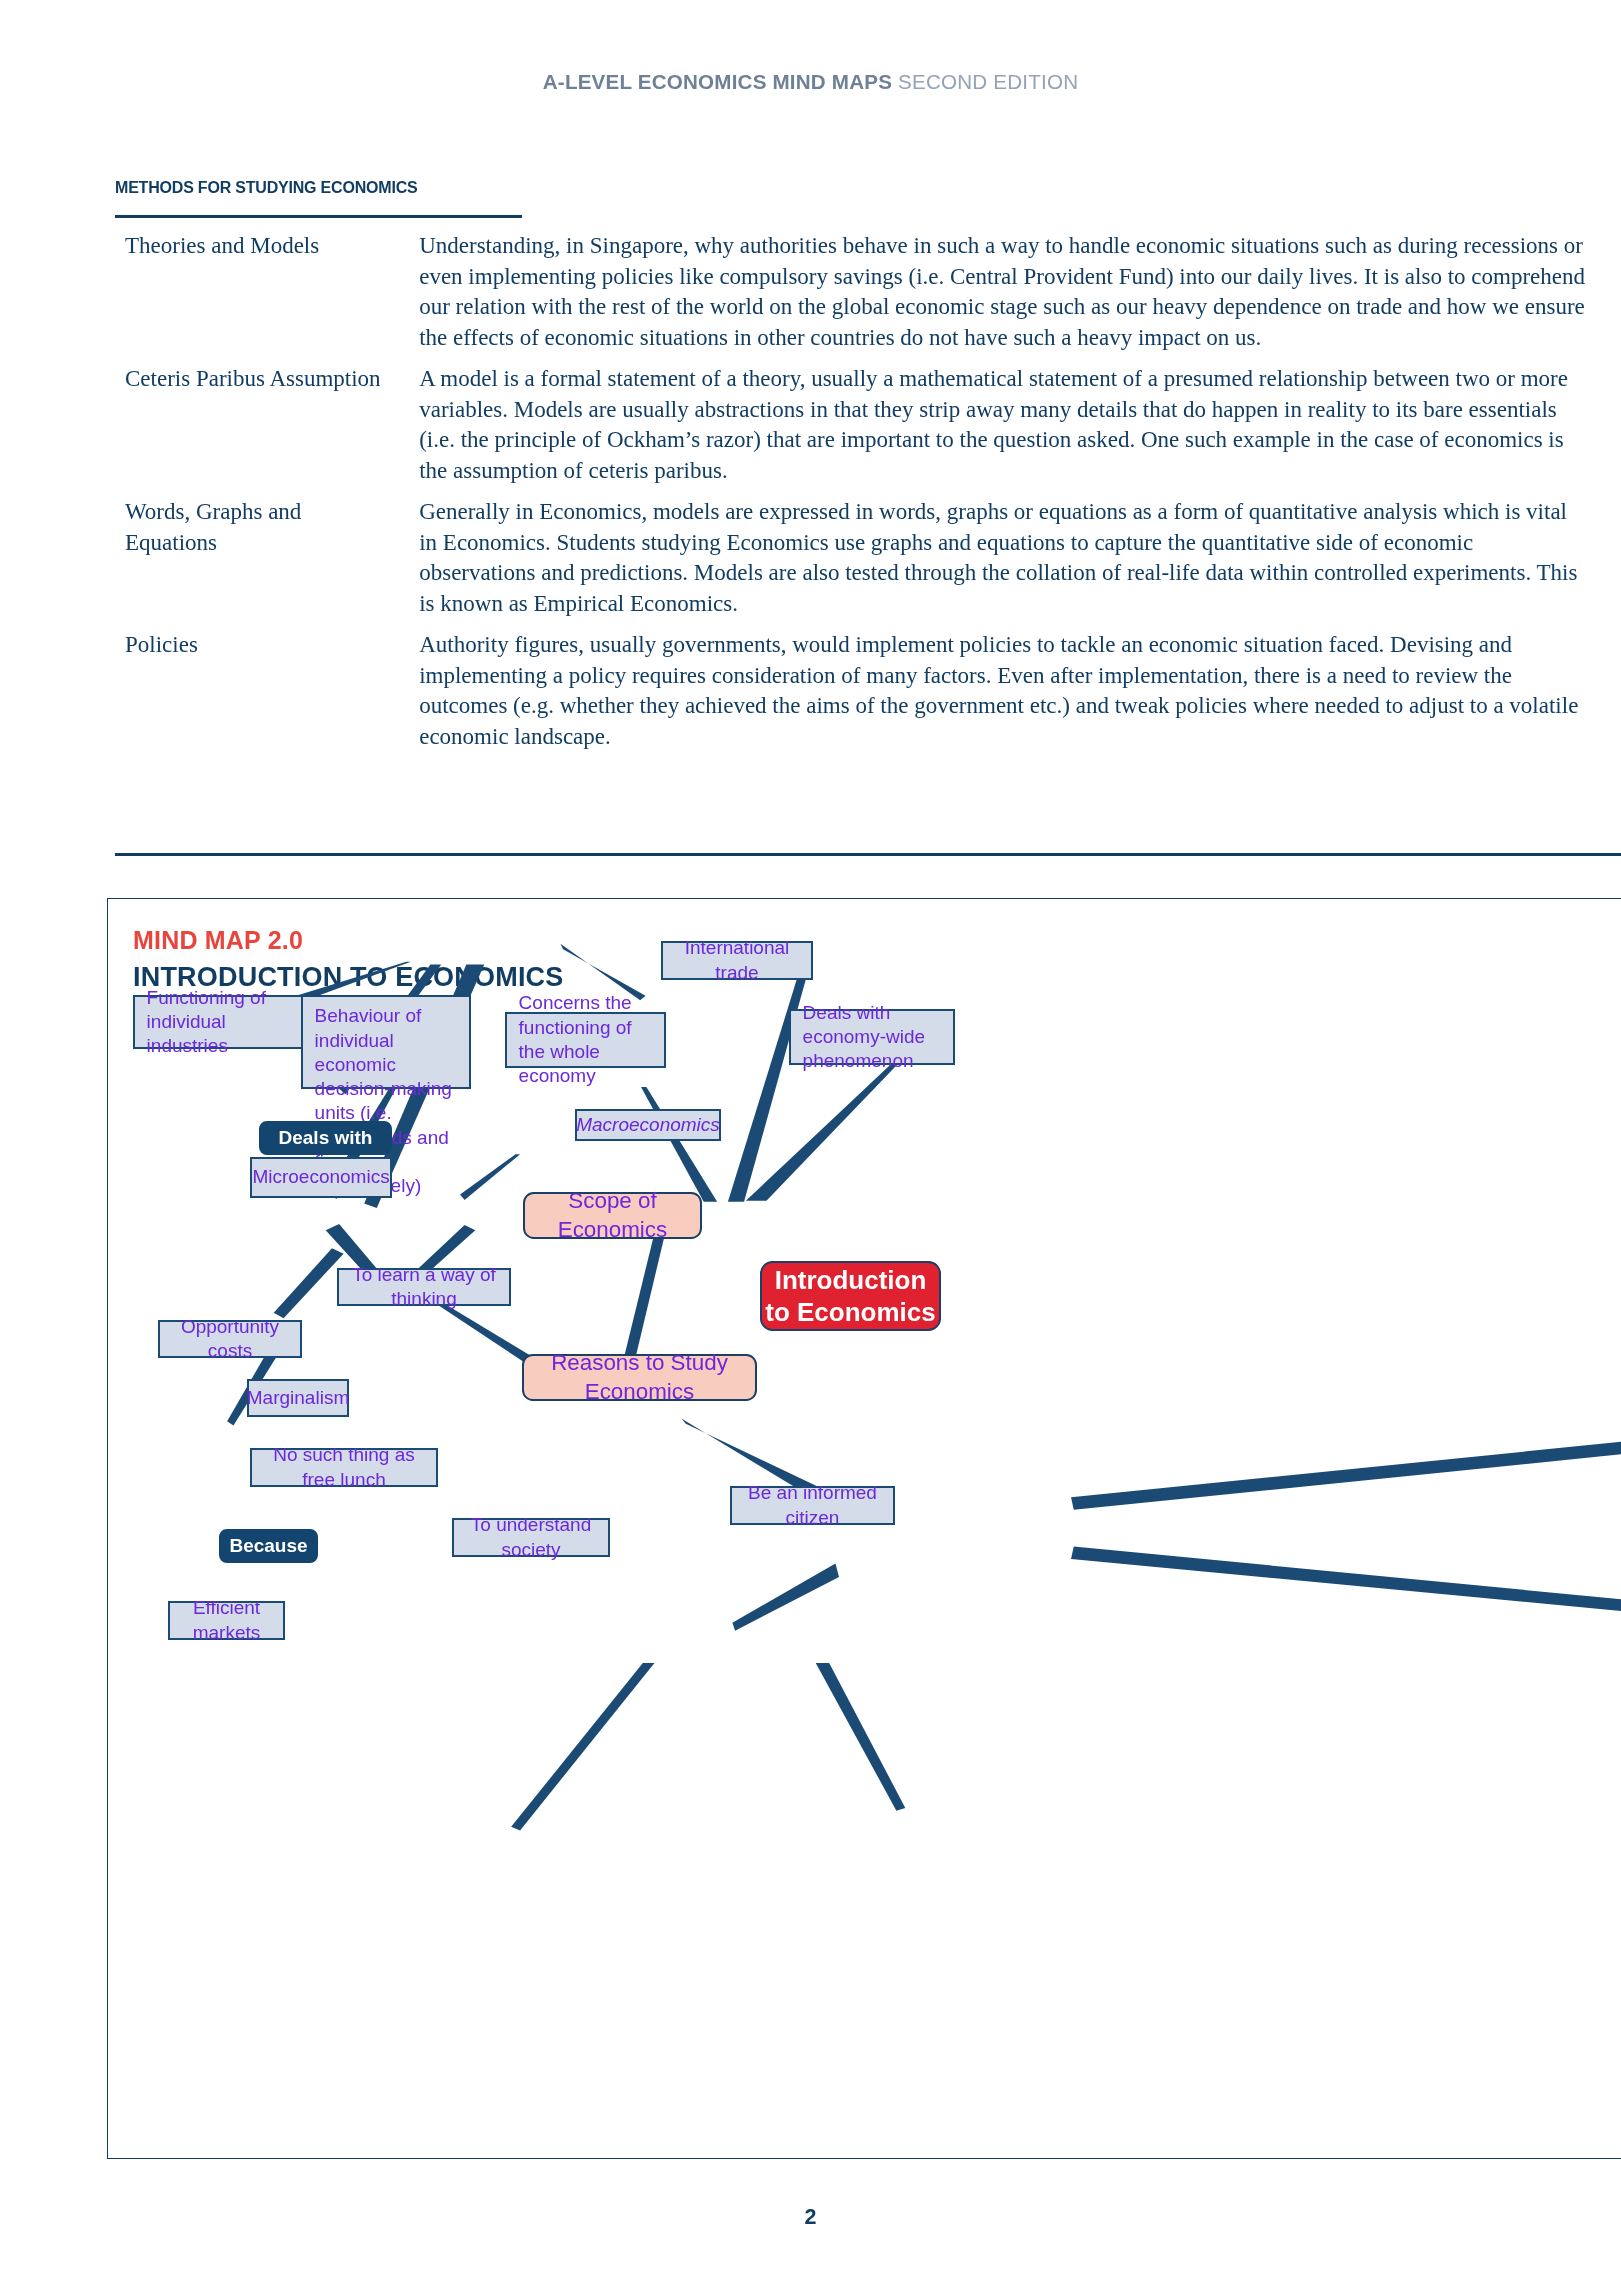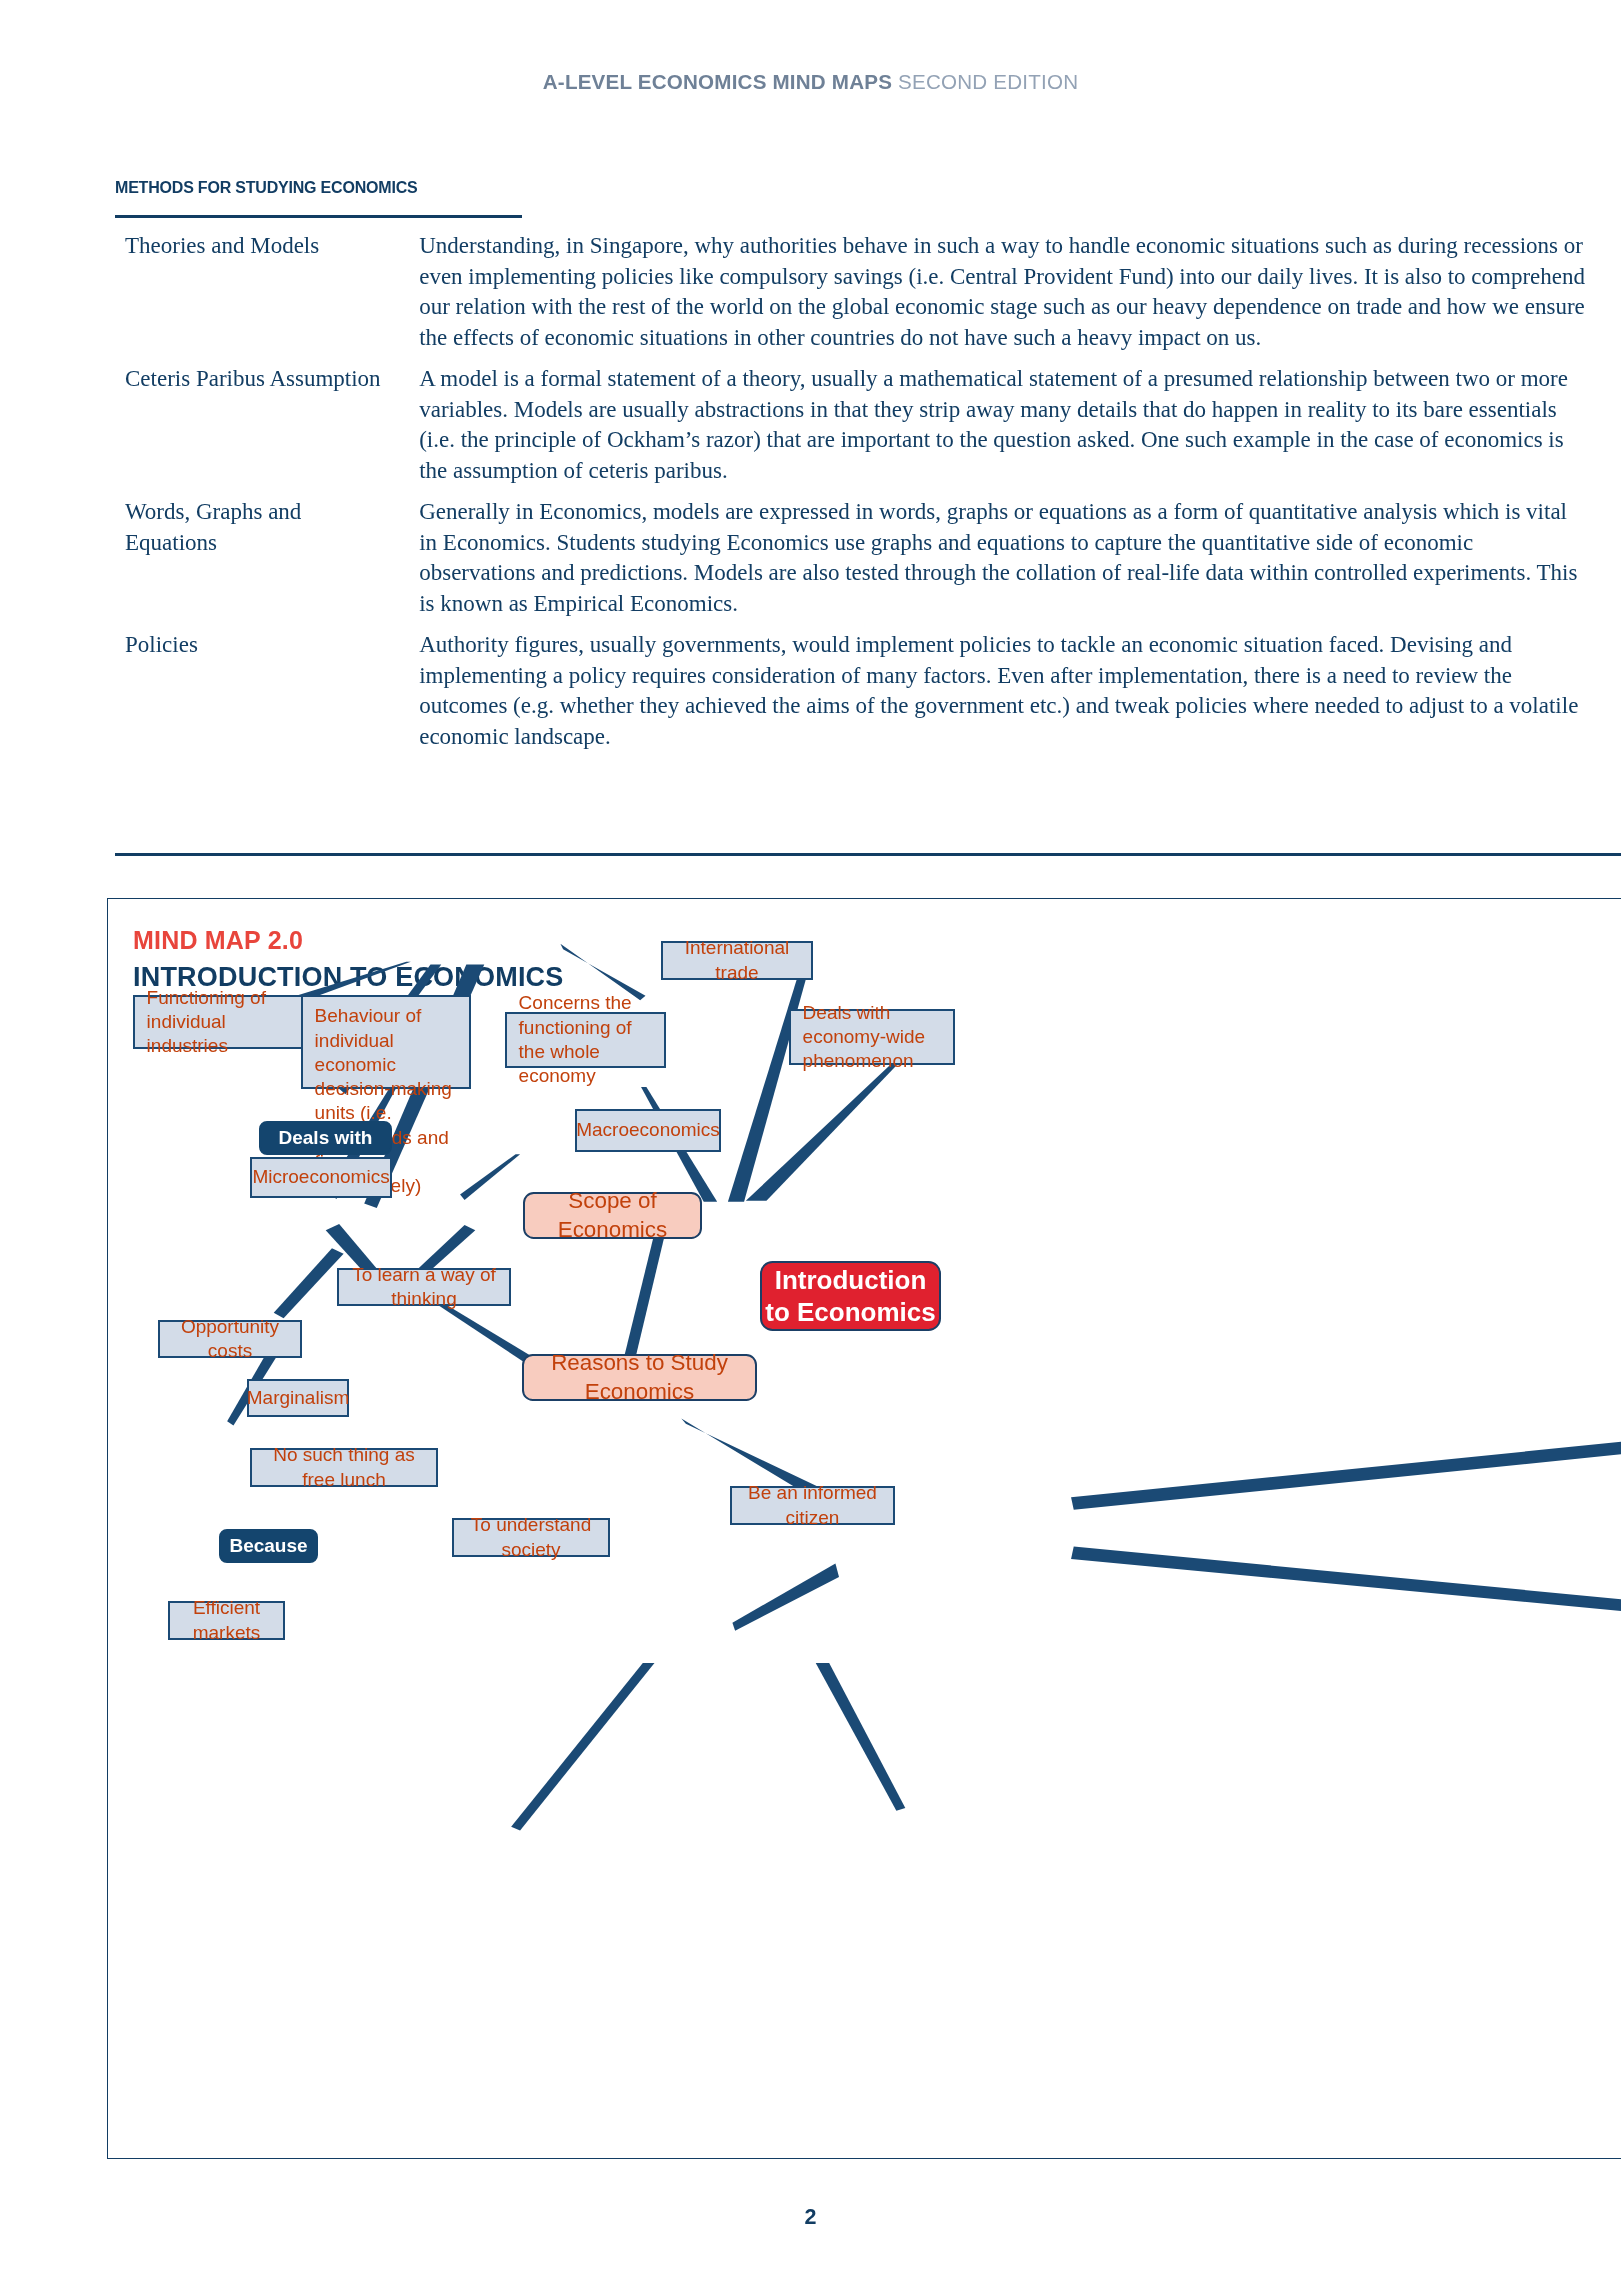--- a/index.html
+++ b/index.html
@@ -127,21 +127,21 @@
     width: 1514px;
     height: 1261px;
   }
 
   
   .node {
     position: absolute;
     box-sizing: border-box;
     display: flex;
     align-items: center;
-    color: #c2410c;
+    color: #6d28d9;
     font-size: 19px;
     line-height: 1.28;
   }
   .node-plain {
     background: #d3dce8;
     border: 2.2px solid #1b4a75;
     padding: 7.2px 11.6px;
   }
   .node-plain.center-text {
     justify-content: center;
@@ -294,21 +294,21 @@
   </div>
 
   <div class="node node-plain center-text" style="left:553px; top:42px; width:152px; height:39px;">
     <span>International trade</span>
   </div>
 
   <div class="node node-plain" style="left:681px; top:110px; width:166px; height:56px;">
     <span>Deals with economy-wide phenomenon</span>
   </div>
 
-  <div class="node node-plain center-text" style="left:467px; top:210px; width:146px; height:43px;">
+  <div class="node node-plain center-text" style="left:467px; top:210px; width:146px; height:32px;font-style:italic;">
     <span>Macroeconomics</span>
   </div>
 
   <div class="node node-branch" style="left:415px; top:293px; width:179px; height:47px;text-align:center;">
     <span>Scope of Economics</span>
   </div>
 
   <div class="node node-root" style="left:652px; top:362px; width:181px; height:70px;">
     <span>Introduction to Economics</span>
   </div>

